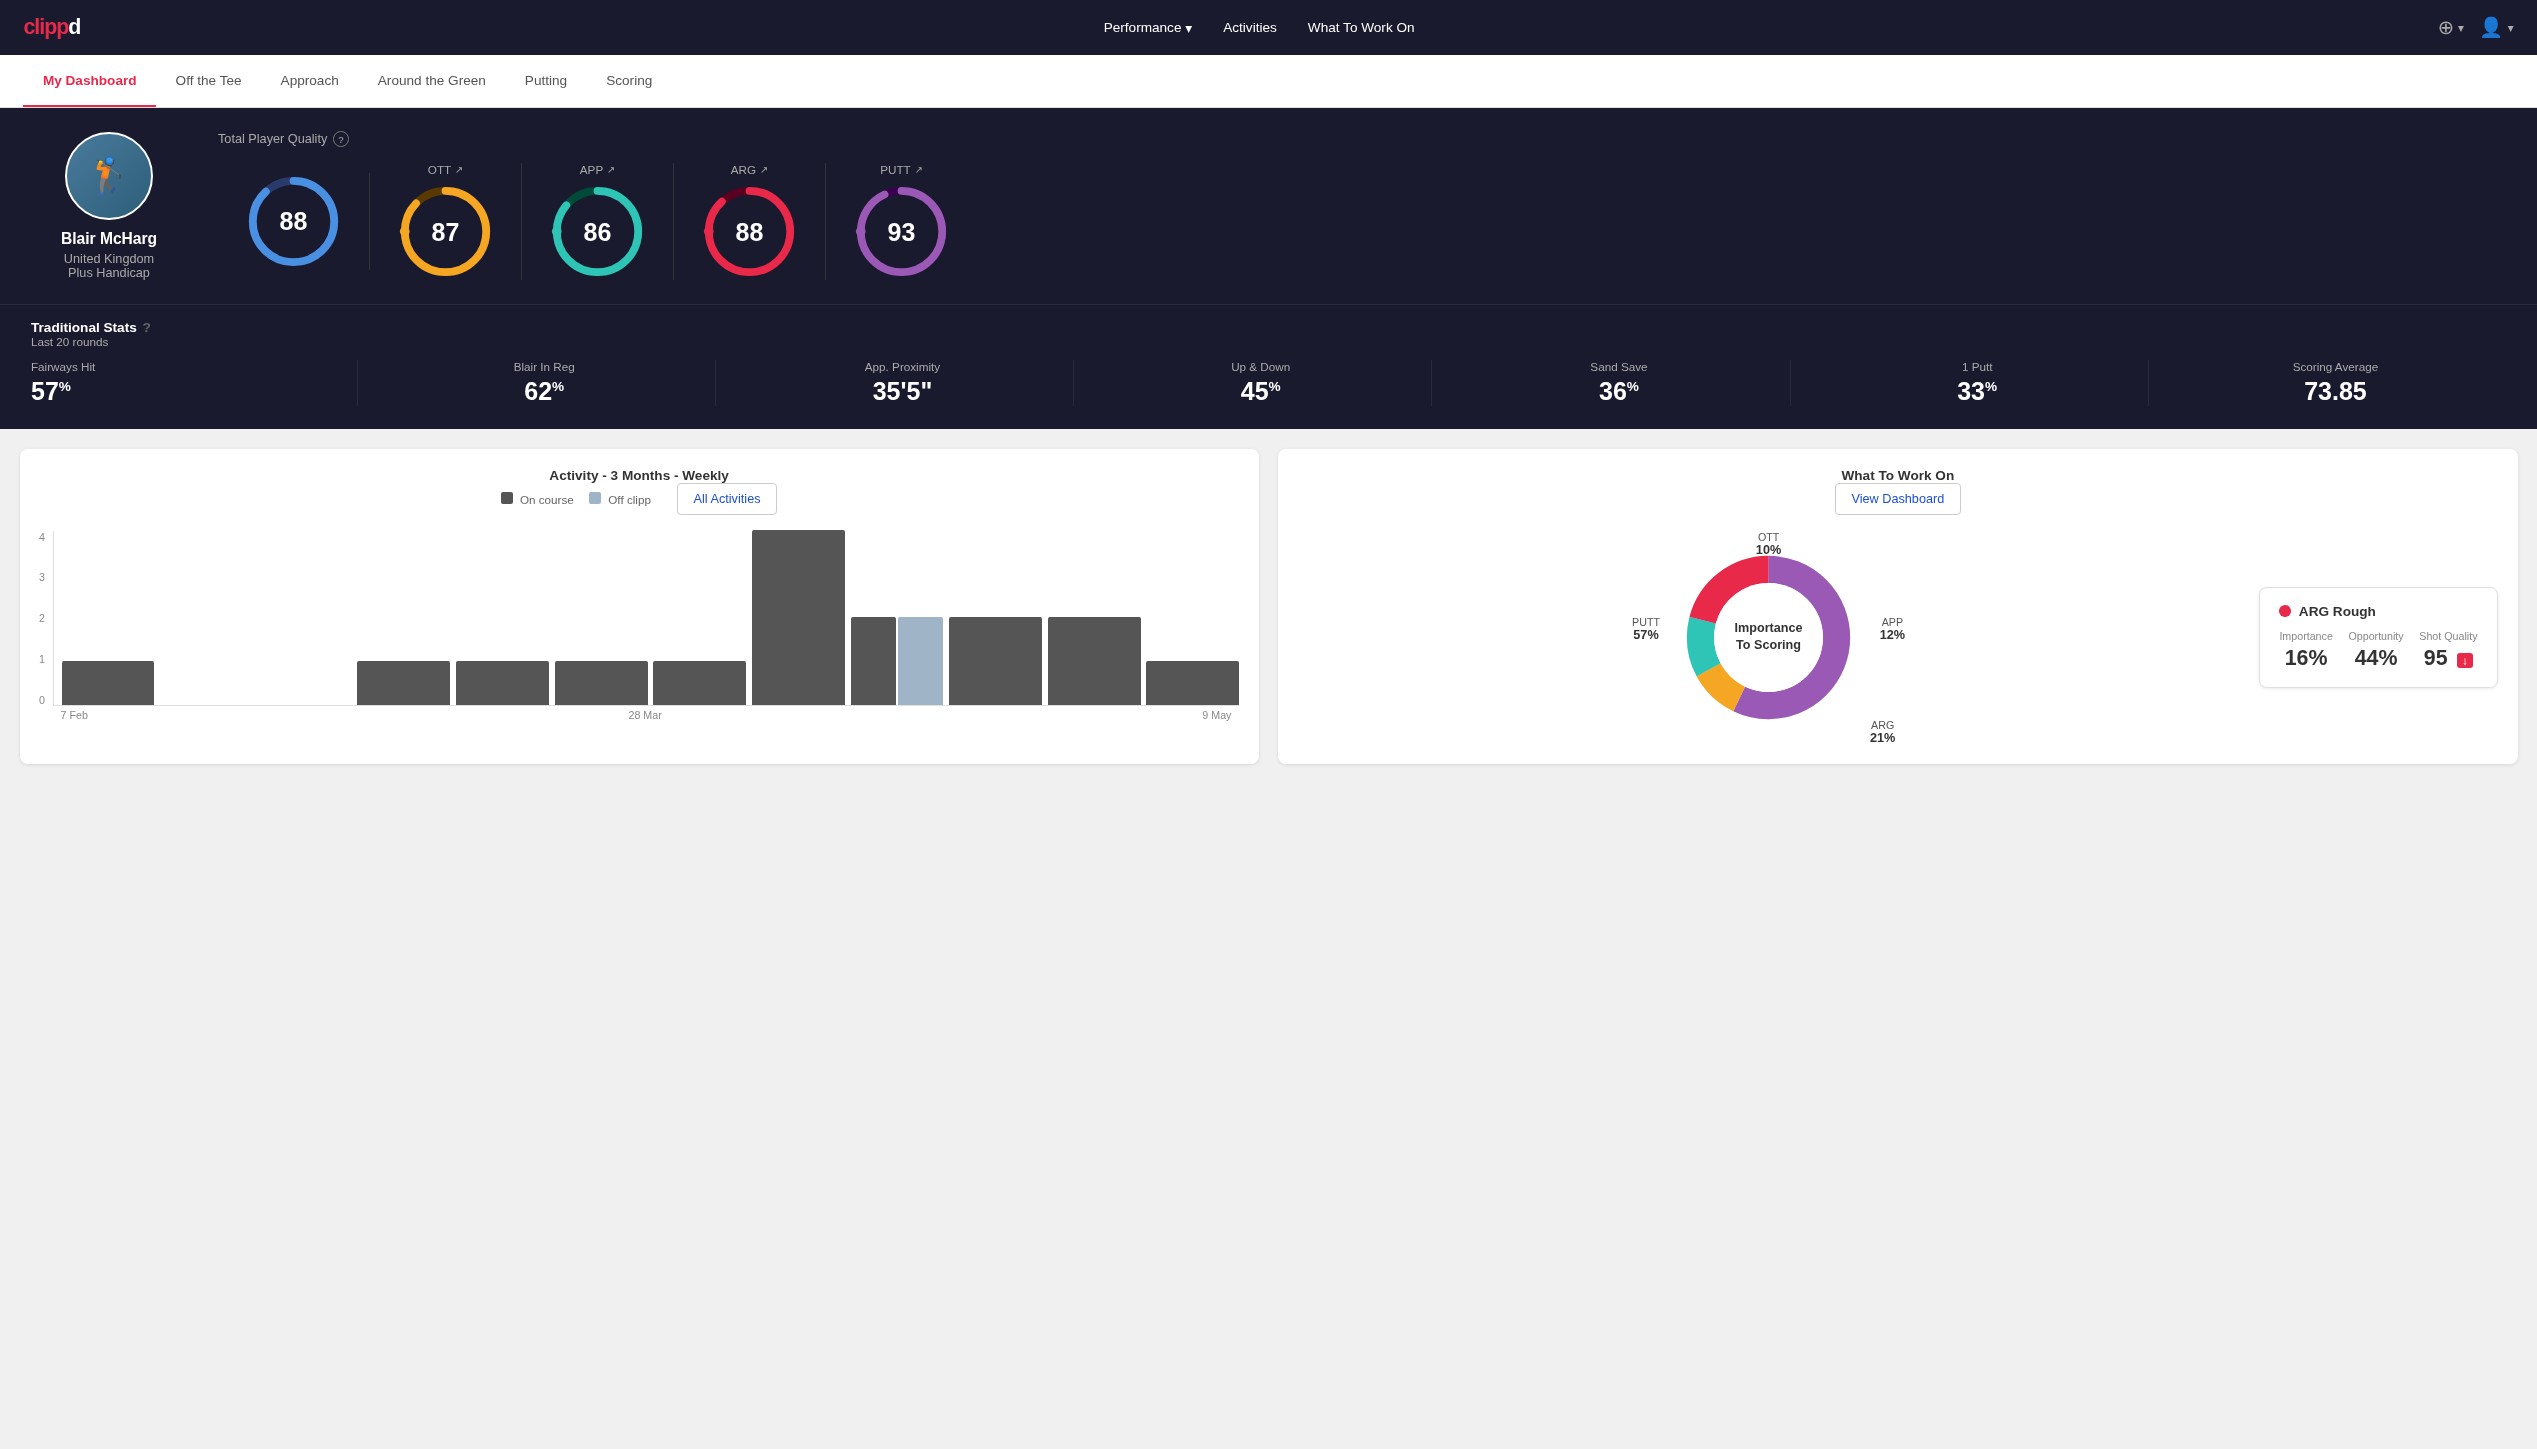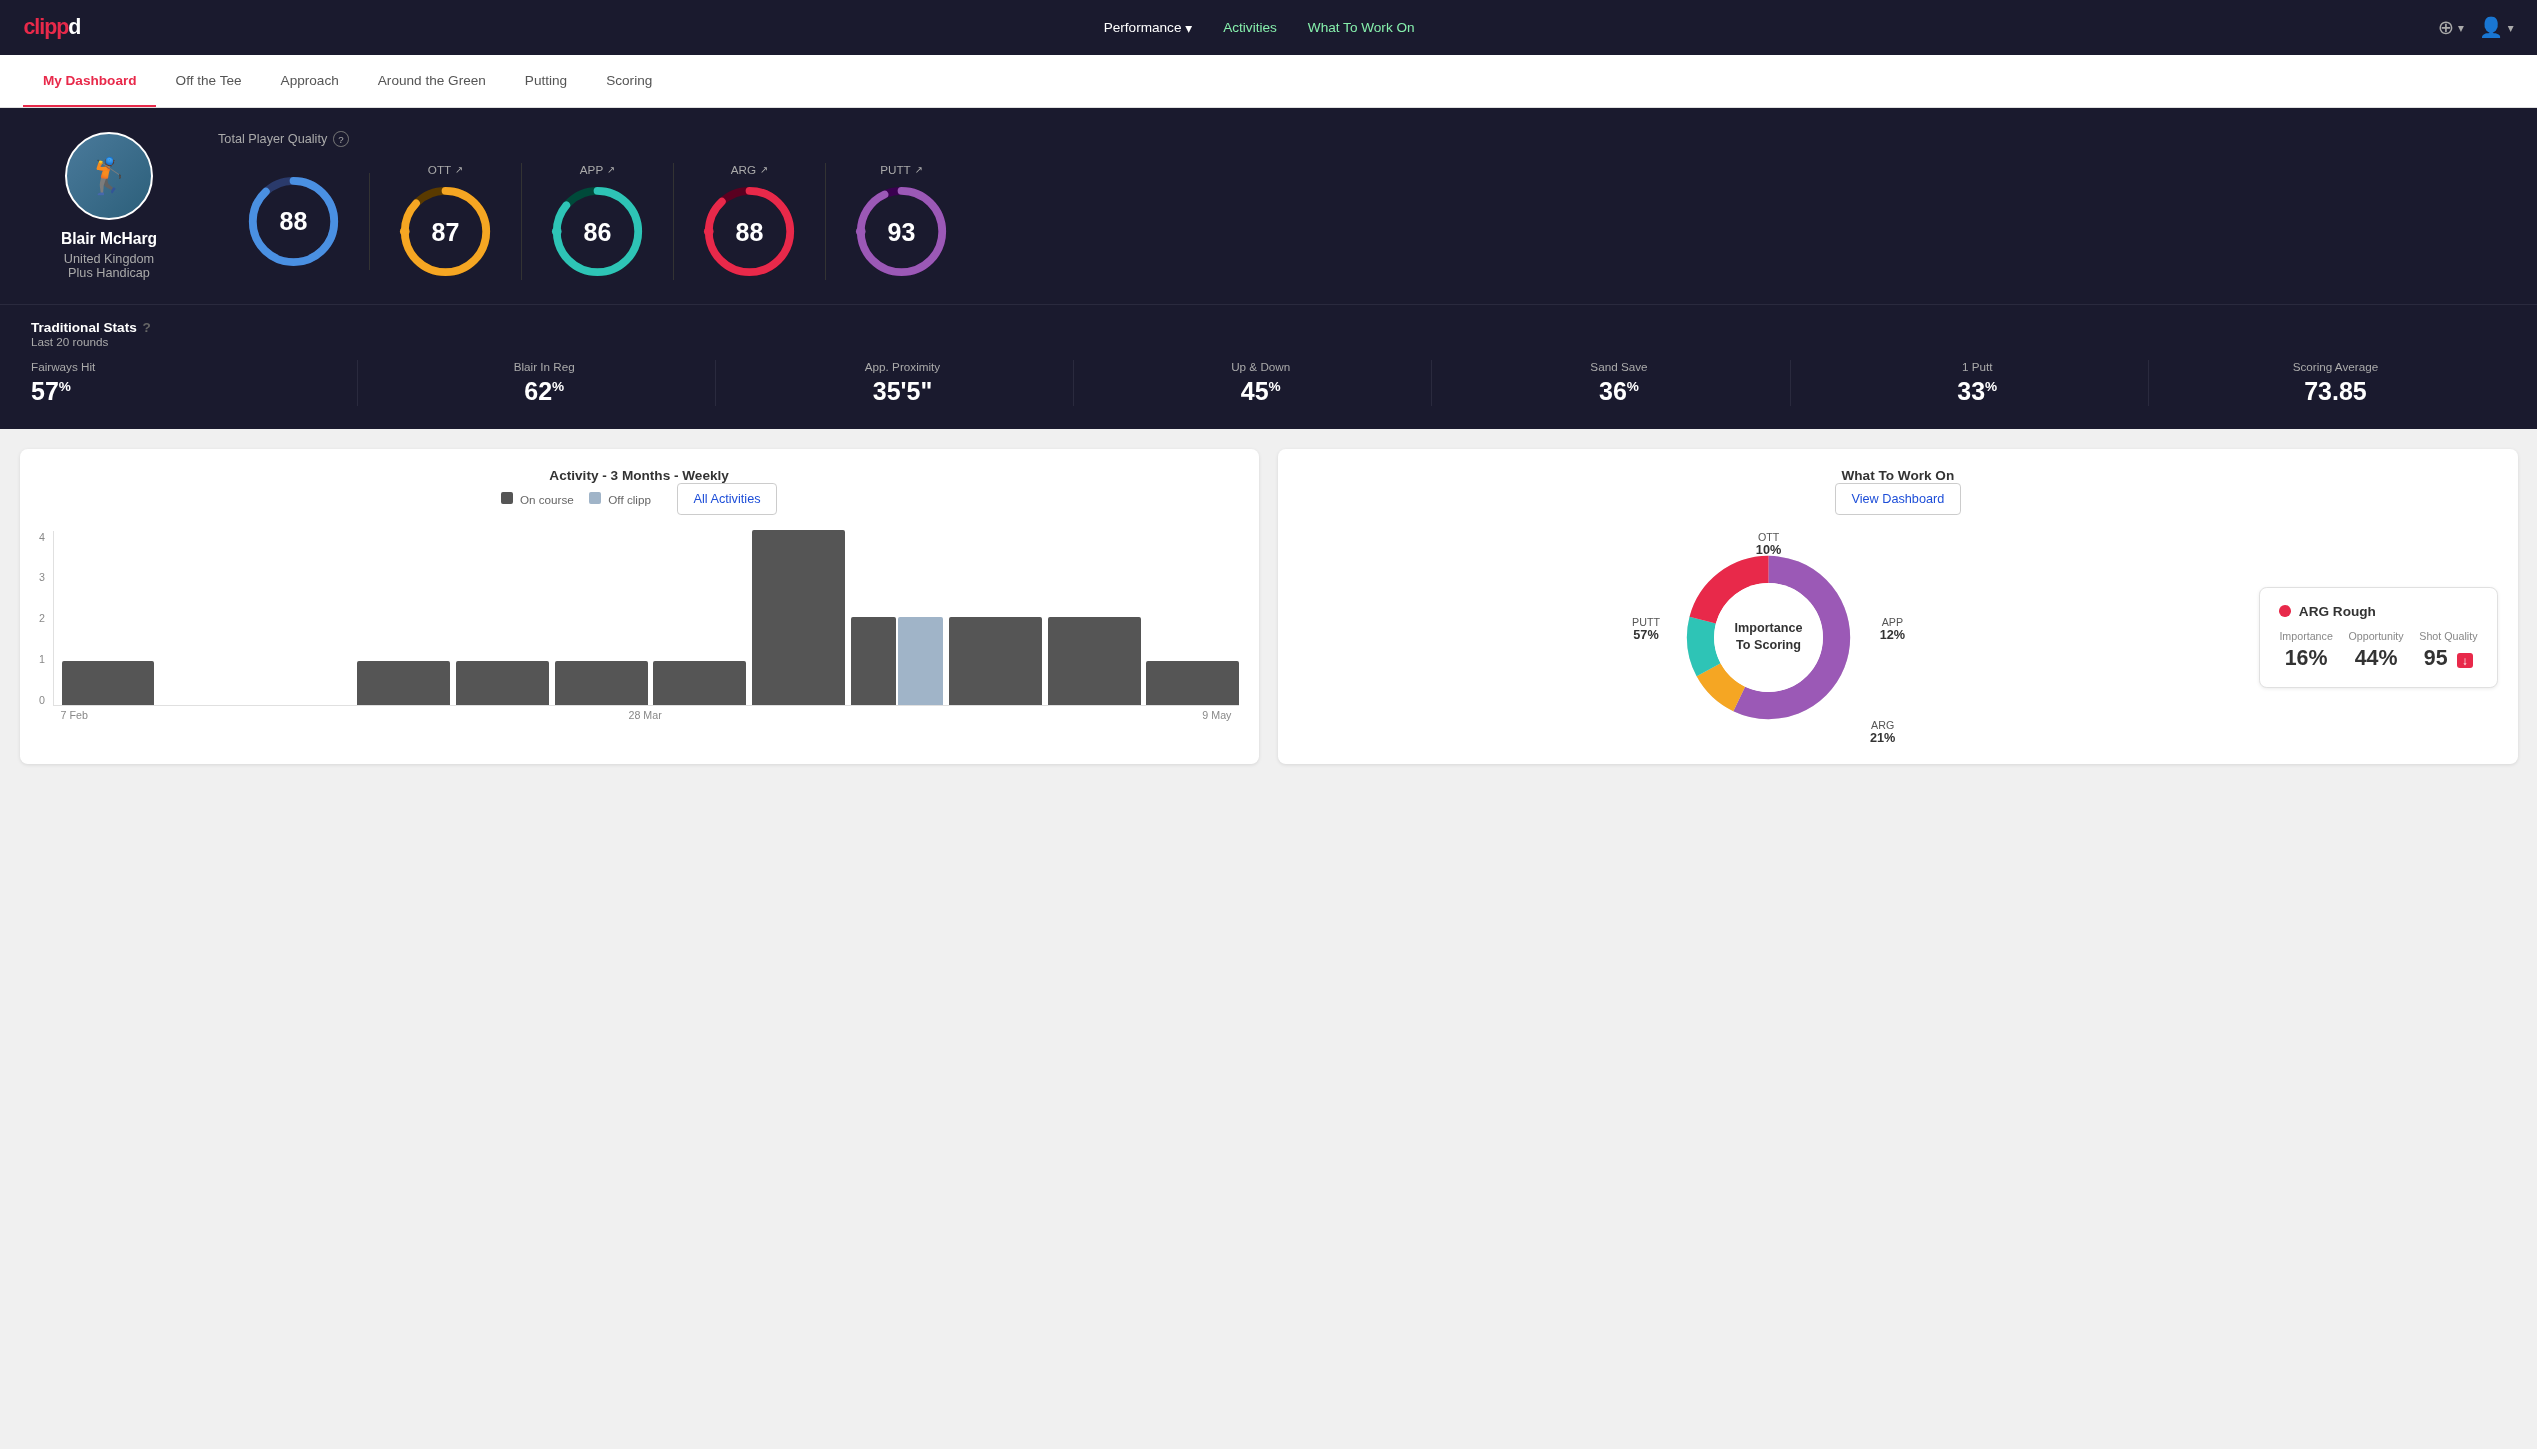--- a/index.html
+++ b/index.html
@@ -16,21 +16,21 @@
     }
     .logo {
       color: #e8294a;
       font-size: 21.4px;
       font-weight: 900;
       letter-spacing: -1px;
     }
     .logo span { color: #fff; }
     .nav-links { display: flex; gap: 31px; align-items: center; }
     .nav-link {
-      color: #86efac;
+      color: #ffffff;
       font-size: 13.6px;
       cursor: pointer;
       display: flex;
       align-items: center;
       gap: 3.9px;
     }
     .nav-link.active { color: #fff; }
     .nav-right { display: flex; align-items: center; gap: 15.6px; }
     .nav-icon-btn {
       color: #ccc;
@@ -172,20 +172,21 @@
       font-size: 13.6px;
       display: flex;
       align-items: center;
       gap: 5.8px;
     }
     .stats-sublabel { color: #aaa; font-size: 11.7px; }
     .stats-grid {
       display: flex;
       gap: 16px;
       margin-top: 11.7px;
+      justify-content: center;
     }
     .stat-item {
       flex: 1;
       text-align: center;
       border-right: 1px solid #2a2a3e;
       padding: 0 15.6px;
     }
     .stat-item:first-child { text-align: left; padding-left: 0; }
     .stat-item:last-child { border-right: none; }
     .stat-name { color: #aaa; font-size: 11.7px; margin-bottom: 3.9px; }

